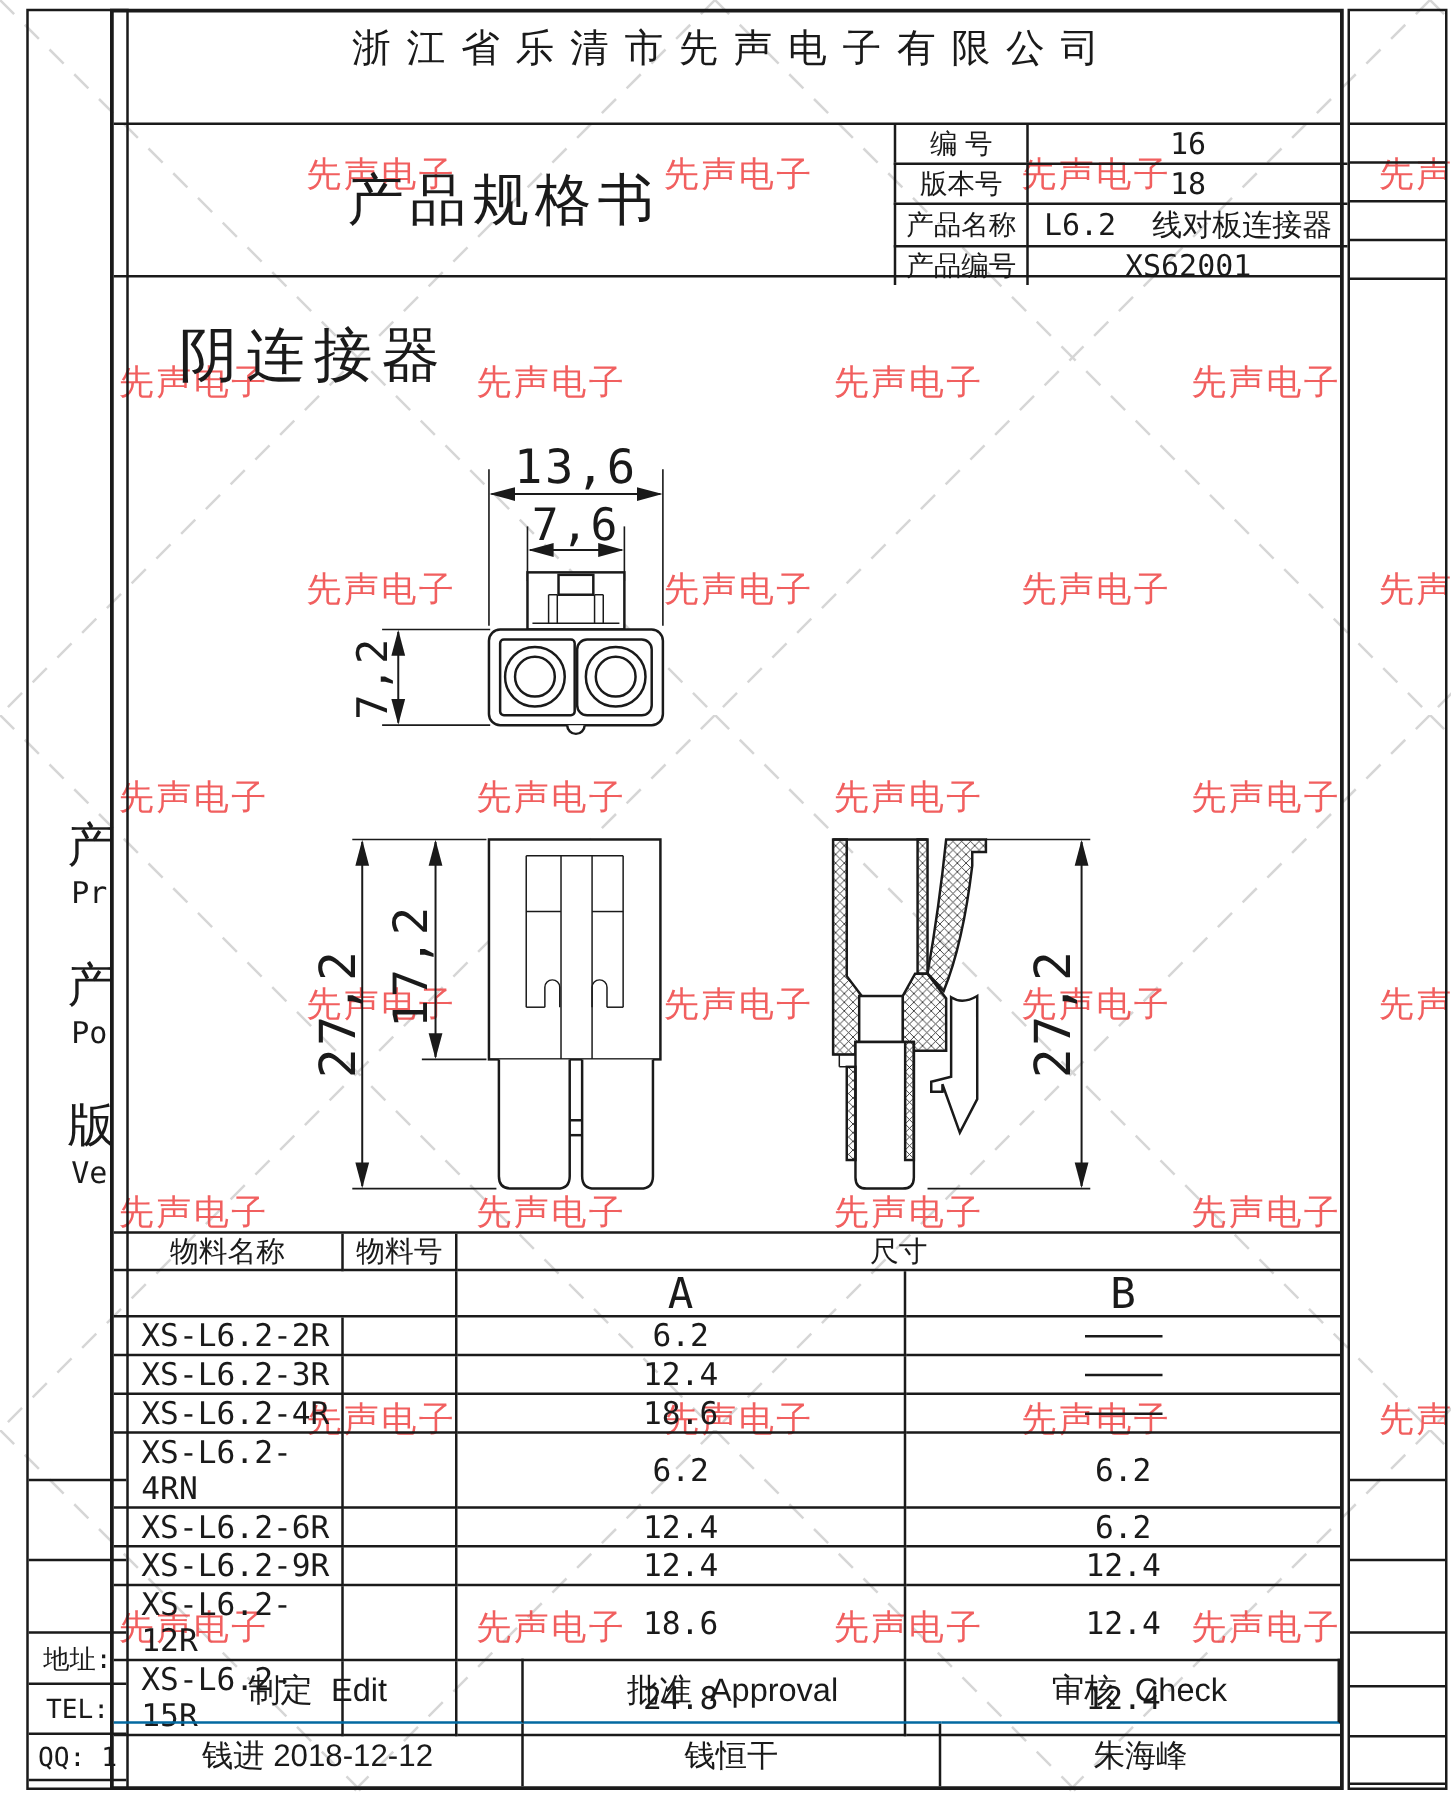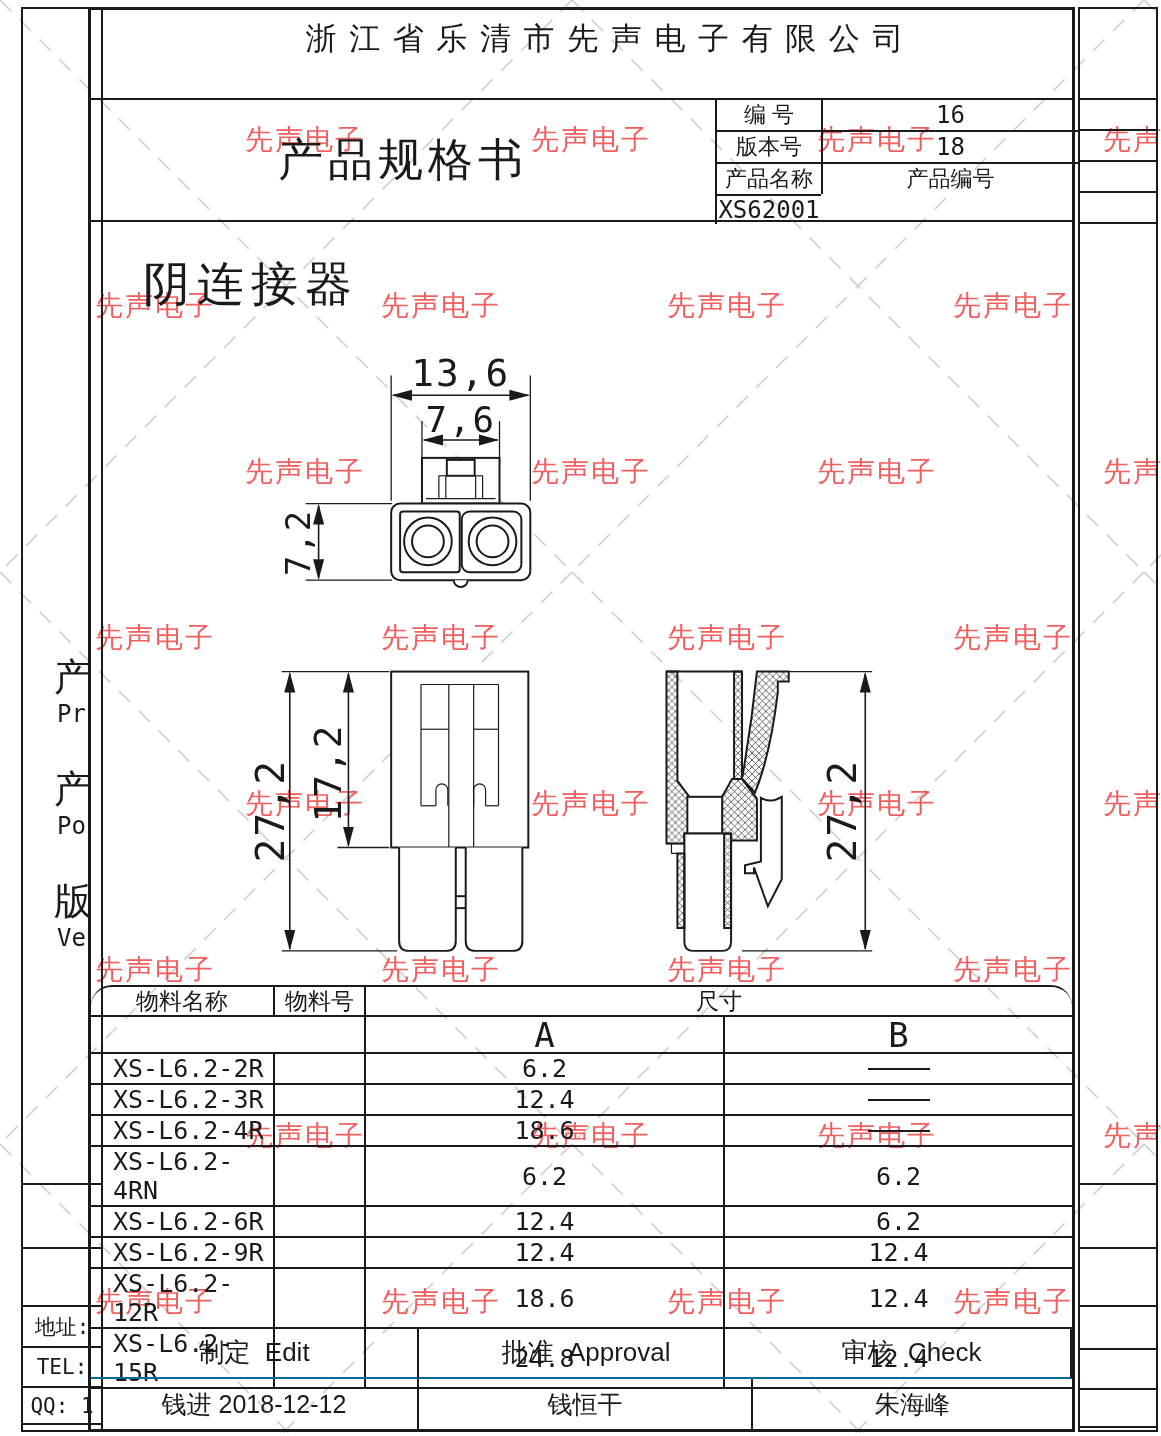--- a/index.html
+++ b/index.html
@@ -15,21 +15,21 @@
   .wm {
     position:absolute; transform:translate(-50%,-50%);
     font-size:28px; letter-spacing:2px; color:#ef4444; opacity:.85; white-space:nowrap;
     font-family:"Liberation Sans",sans-serif;
   }
   
   .strip { border:2px solid #1a1a1a; background:transparent; z-index:2; }
   .hdiv { position:absolute; left:0; width:100%; height:0; border-top:2px solid #1a1a1a; }
   .main-frame { left:88px; top:7px; width:987px; height:1425px; border:3px solid #1a1a1a; z-index:2; box-sizing:border-box; }
   
-  .company { left:0; top:0; width:981px; height:88px; text-align:center;margin-left:24px; }
+  .company { left:0; top:0; width:981px; height:88px; text-align:center; }
   .company .cn { margin-top:8px; font-size:31px; letter-spacing:2px; white-space:pre; }
   .company .en { margin-top:9px; font-size:24px; letter-spacing:0px; font-family:"DejaVu Sans Mono",monospace; }
   
   .title-block { left:0; top:88px; width:981px; height:124px; border-top:2px solid #1a1a1a; border-bottom:2px solid #1a1a1a; box-sizing:border-box; }
   .doc-title { position:absolute; left:0; top:0; width:624px; height:100%; display:flex; align-items:center; justify-content:center;
                font-size:45px; letter-spacing:5px; white-space:pre; }
   .tb-grid { position:absolute; left:624px; top:0; width:363px; height:100%; display:grid;
              grid-template-columns:106px 257px; grid-template-rows:repeat(4,1fr); }
   .tb-grid > div { display:flex; align-items:center; justify-content:center; border-left:2px solid #1a1a1a; box-sizing:border-box; }
   .tb-grid > div.r2, .tb-grid > div.r3, .tb-grid > div.r4 { border-top:2px solid #1a1a1a; }
@@ -40,21 +40,21 @@
   #drawing-svg { position:absolute; left:0; top:212px; z-index:2; }
   .outl { fill:none; stroke:#1a1a1a; stroke-width:2; }
   .wfill { fill:#ffffff; stroke:#1a1a1a; stroke-width:2; }
   .hfill { fill:url(#hatch); stroke:#1a1a1a; stroke-width:2; }
   .dim  { stroke:#1a1a1a; stroke-width:1.6; }
   .ext  { stroke:#1a1a1a; stroke-width:1.3; }
   .thin { stroke:#1a1a1a; stroke-width:1.2; fill:none; }
   .dtxt { fill:#1a1a1a; font-family:"DejaVu Sans Mono",monospace; }
   
   .spec { left:0; top:975px; width:981px; height:342px; border-top:2px solid #1a1a1a; box-sizing:border-box; display:grid;
-          grid-template-columns:184px 91px 359px 347px; grid-template-rows:30px 37px repeat(8,1fr);border-radius:21px; }
+          grid-template-columns:184px 91px 359px 347px; grid-template-rows:30px 37px repeat(8,1fr); }
   .spec > div { display:flex; align-items:center; box-sizing:border-box; border-bottom:2px solid #1a1a1a; }
   .spec .br { border-right:2px solid #1a1a1a; }
   .spec .ctr { justify-content:center; }
   .spec .hd { font-size:23px; }
   .spec .ab { font-size:34px; font-family:"DejaVu Sans Mono",monospace; }
   .spec .c-name { font-size:25px; font-family:"DejaVu Sans Mono",monospace; padding-left:22px; }
   .spec .c-a, .spec .c-b { font-size:25px; font-family:"DejaVu Sans Mono",monospace; justify-content:center; }
   .spec .sp2 { grid-column:1 / 3; }
   .spec .sp34 { grid-column:3 / 5; }
   .dashline { display:inline-block; width:62px; border-top:2.5px solid #1a1a1a; }
@@ -174,20 +174,21 @@
     </div>
 
     <div class="abs title-block">
       <div class="doc-title">产品规格书</div>
       <div class="tb-grid">
         <div class="tb-label r1">编 号</div>
         <div class="tb-value r1">16</div>
         <div class="tb-label r2">版本号</div>
         <div class="tb-value r2">18</div>
         <div class="tb-label r3">产品名称</div>
+        <div class="tb-value r3">L6.2  线对板连接器</div>
         <div class="tb-label r4">产品编号</div>
         <div class="tb-value r4">XS62001</div>
       </div>
     </div>
 
     <div class="abs section-label">阴连接器</div>
 
     <svg id="drawing-svg" width="981" height="763" viewBox="0 0 987 763">
       <defs>
         <pattern id="hatch" width="7" height="7" patternUnits="userSpaceOnUse">

